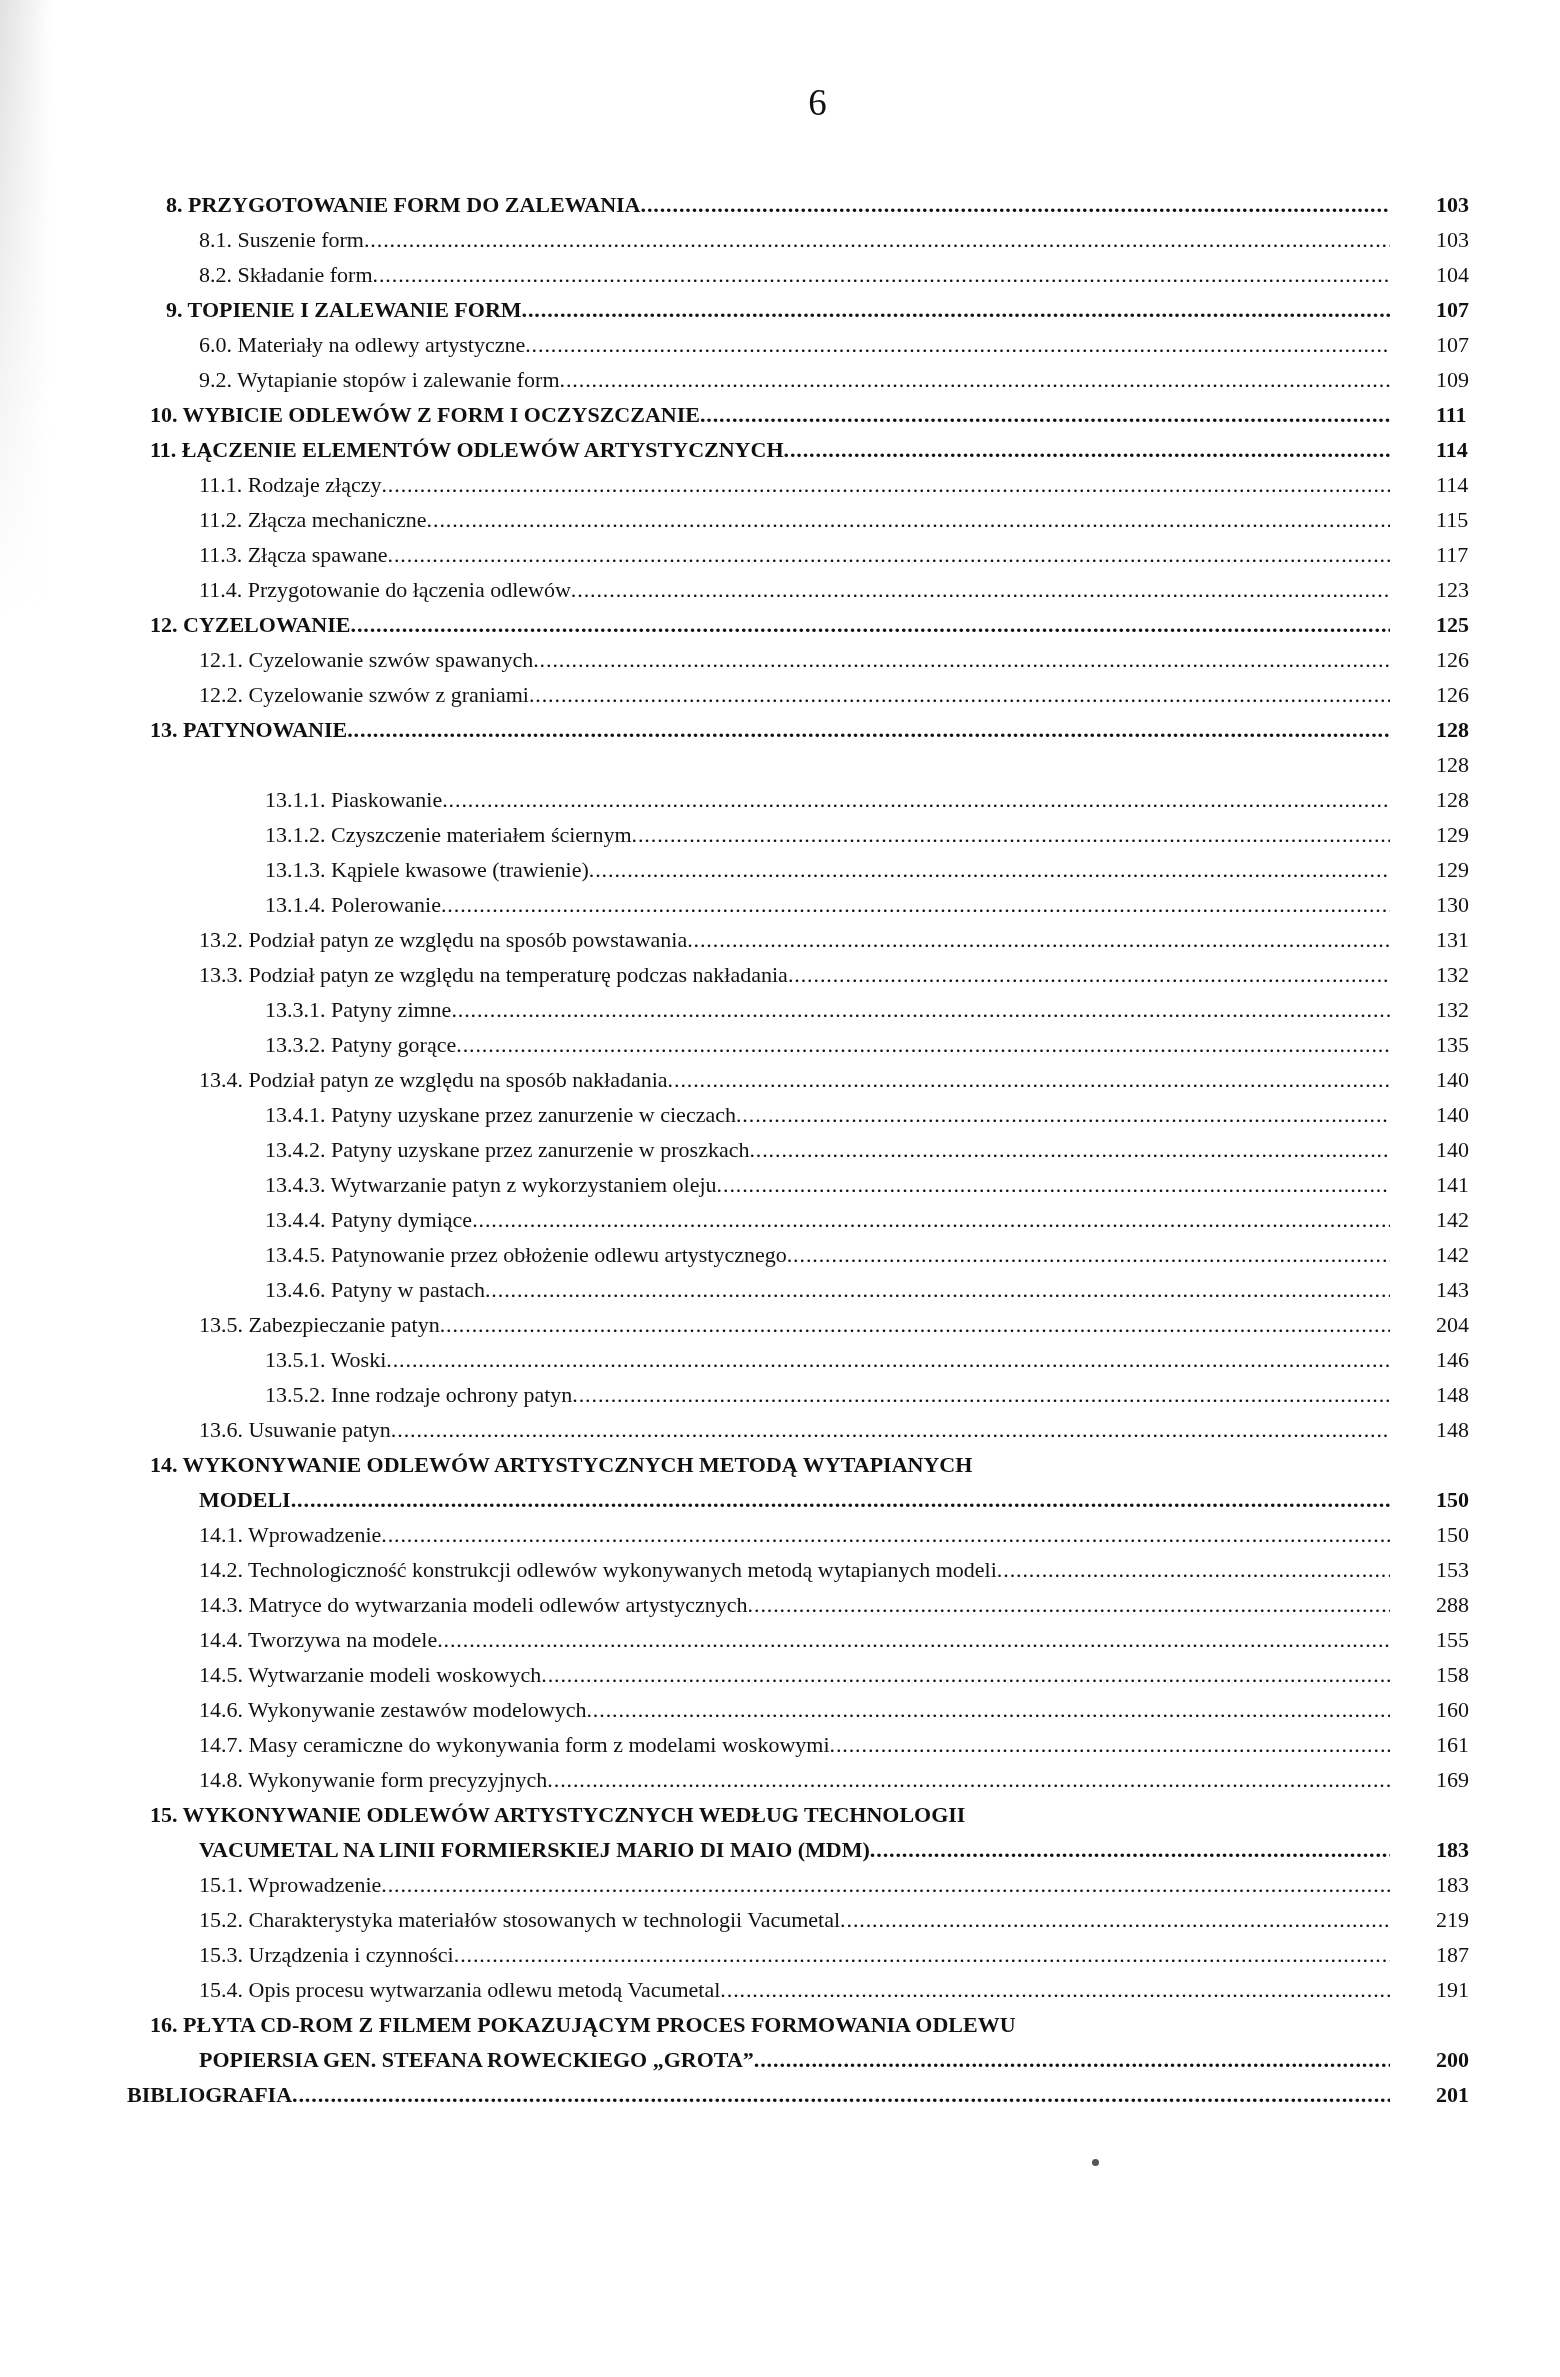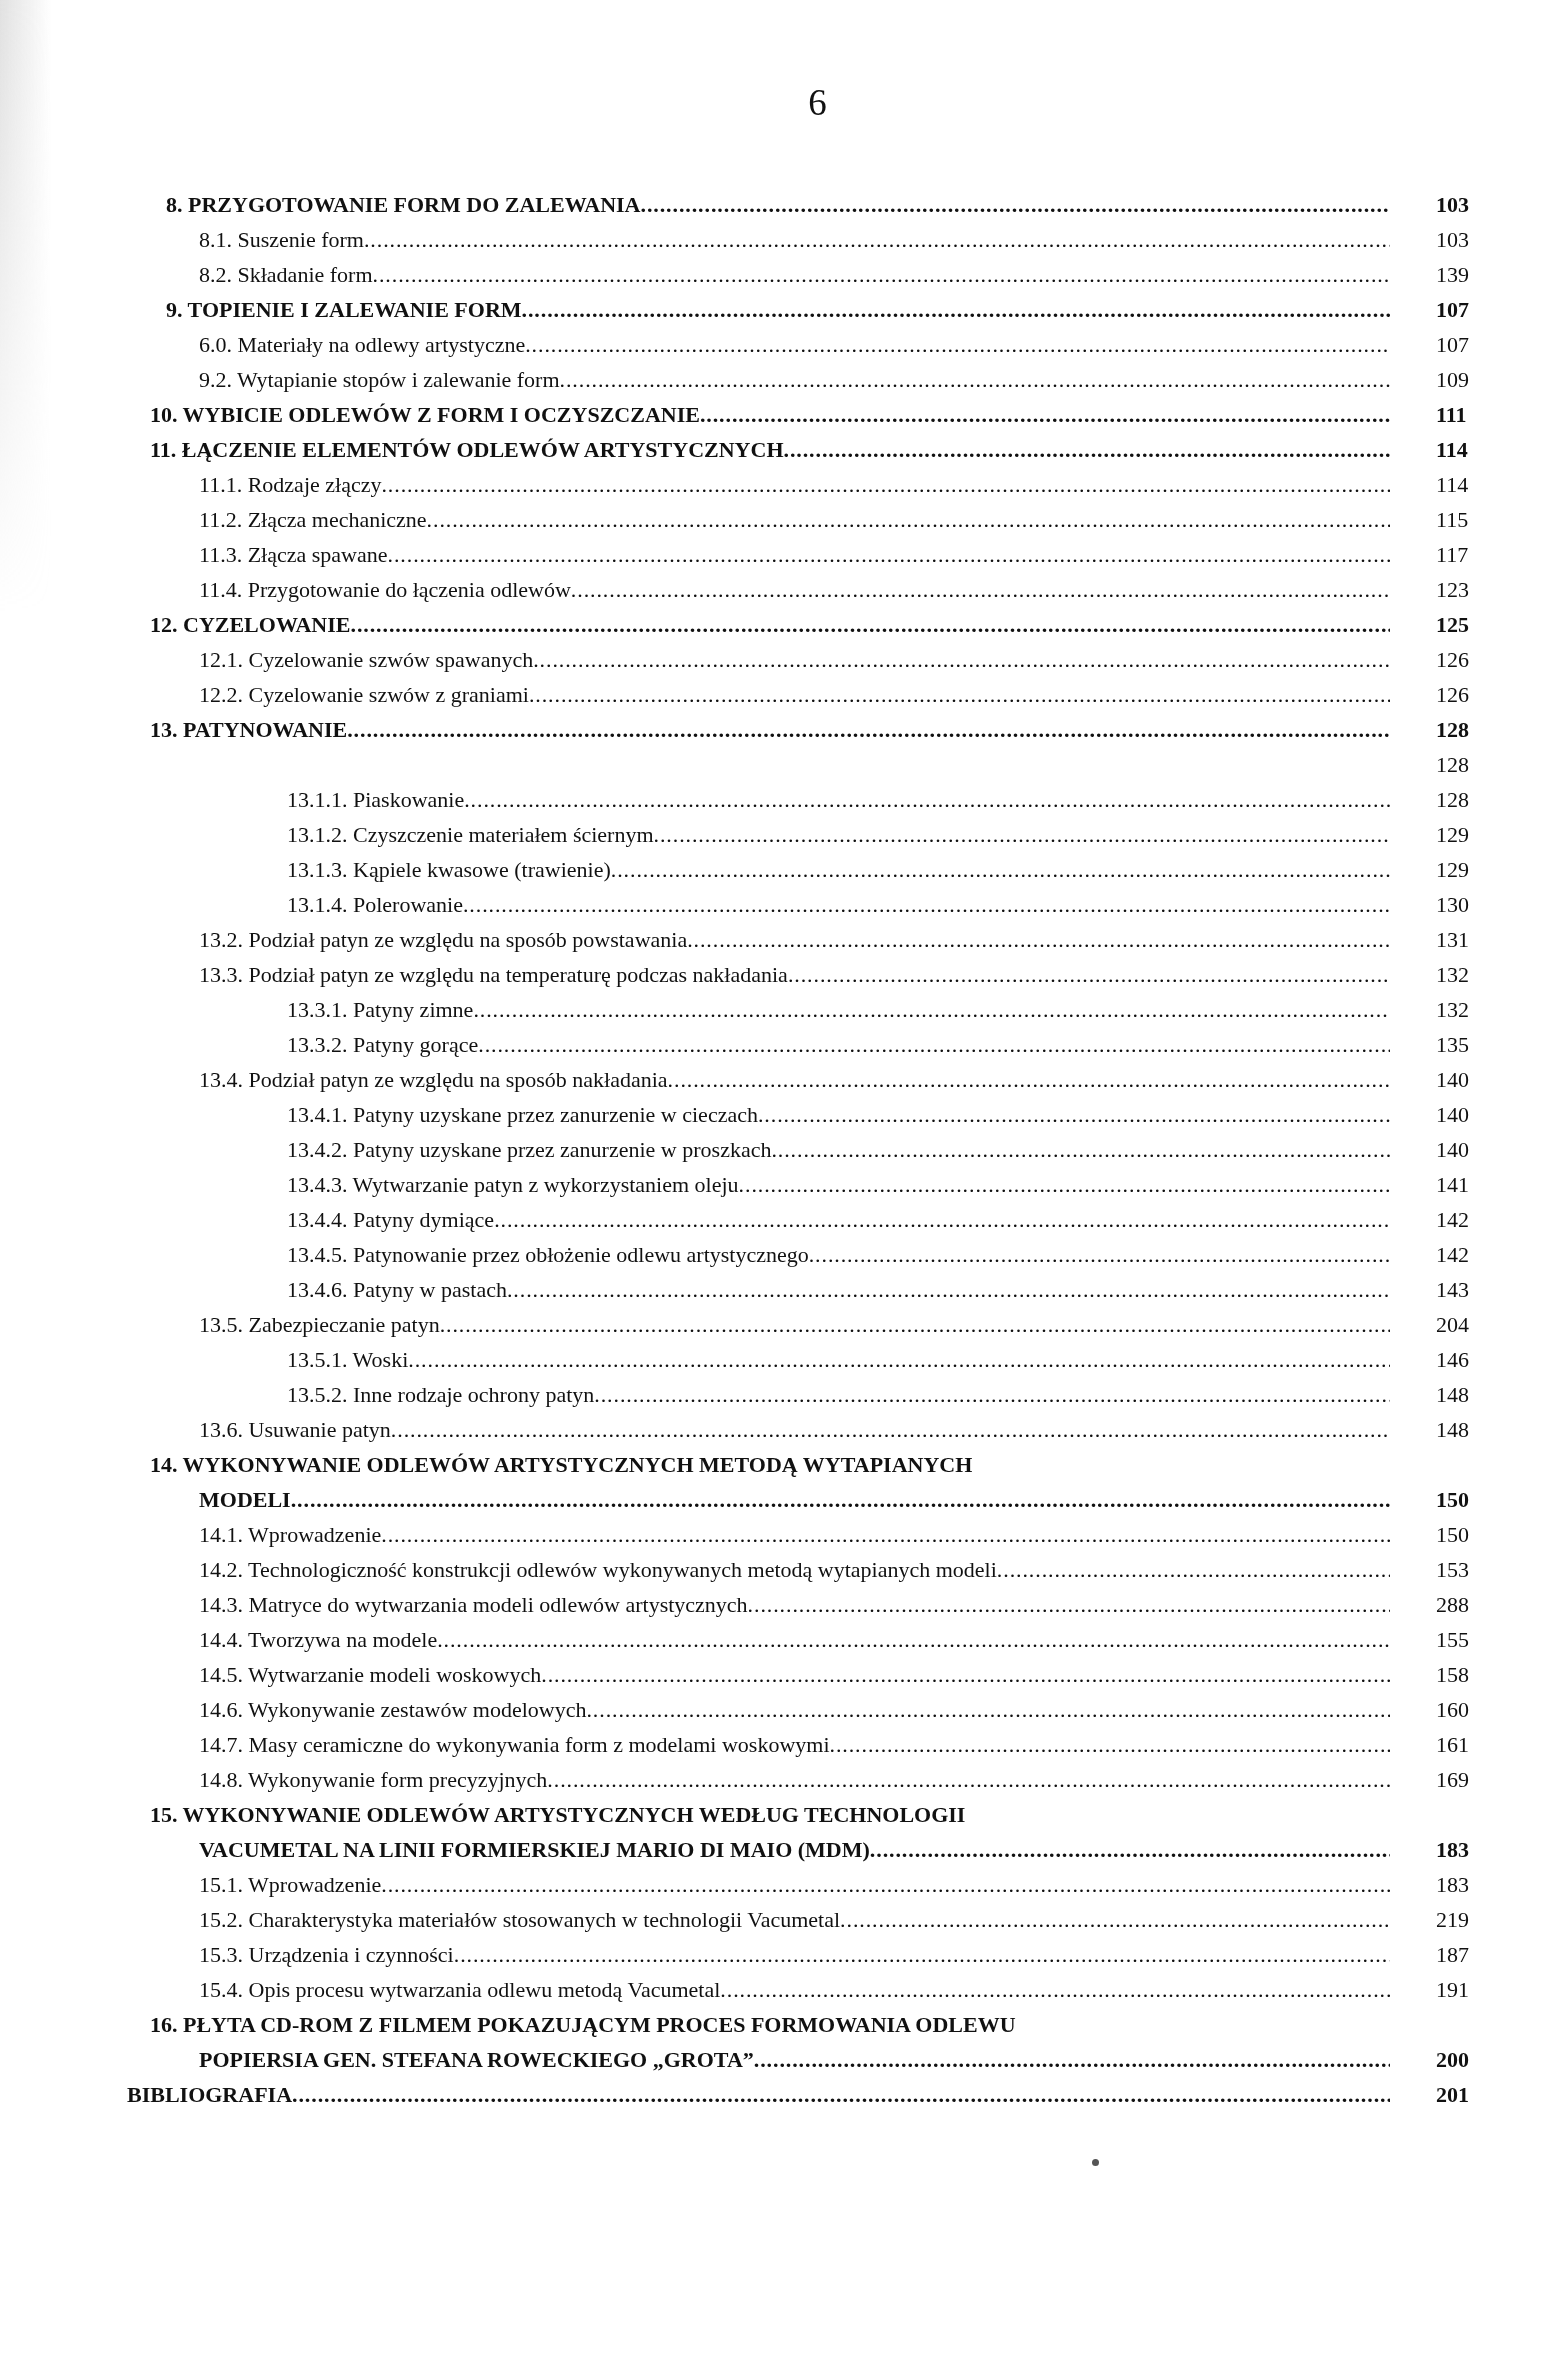--- a/index.html
+++ b/index.html
@@ -65,21 +65,21 @@
     .toc-row .page {
       position: absolute;
       top: 0;
       left: 1436px;
       width: 52px;
       text-align: left;
     }
     .lvl1 .entry { left: 166px; }
     .lvl1.two-digit .entry { left: 150px; }
     .lvl2 .entry { left: 199px; }
-    .lvl3 .entry { left: 265px; margin-left: 22px; }
+    .lvl3 .entry { left: 265px; }
     .cont .entry { left: 199px; }
     .biblio .entry { left: 127px; }
     .bold { font-weight: bold; }
     .noleader .entry { right: auto; }
     .speck {
       position: absolute;
       left: 1092px;
       top: 2159px;
       width: 7px; height: 7px;
       border-radius: 50%;
@@ -106,21 +106,21 @@
         <span class="label">8.1. Suszenie form</span>
         <span class="leader"></span>
       </div>
       <span class="page">103</span>
     </div>
     <div class="toc-row lvl2">
       <div class="entry">
         <span class="label">8.2. Składanie form</span>
         <span class="leader"></span>
       </div>
-      <span class="page">139</span>
+      <span class="page">104</span>
     </div>
     <div class="toc-row lvl1 bold">
       <div class="entry">
         <span class="label">9. TOPIENIE I ZALEWANIE FORM</span>
         <span class="leader"></span>
       </div>
       <span class="page">107</span>
     </div>
     <div class="toc-row lvl2">
       <div class="entry">

